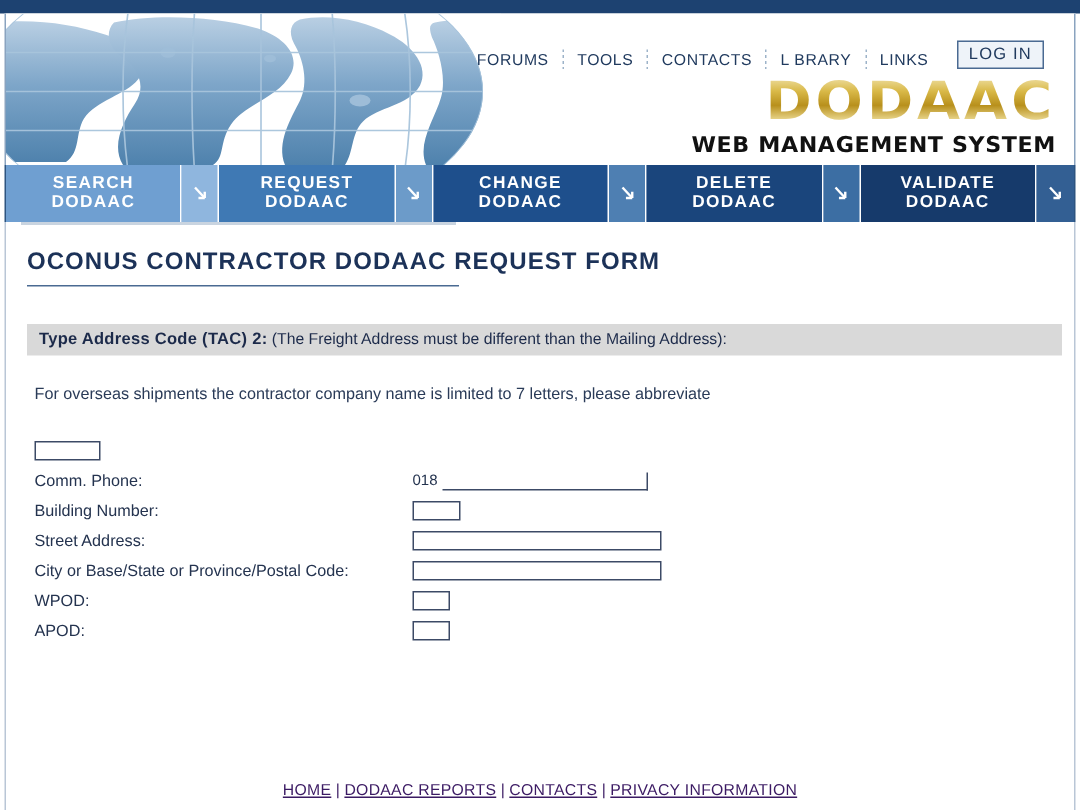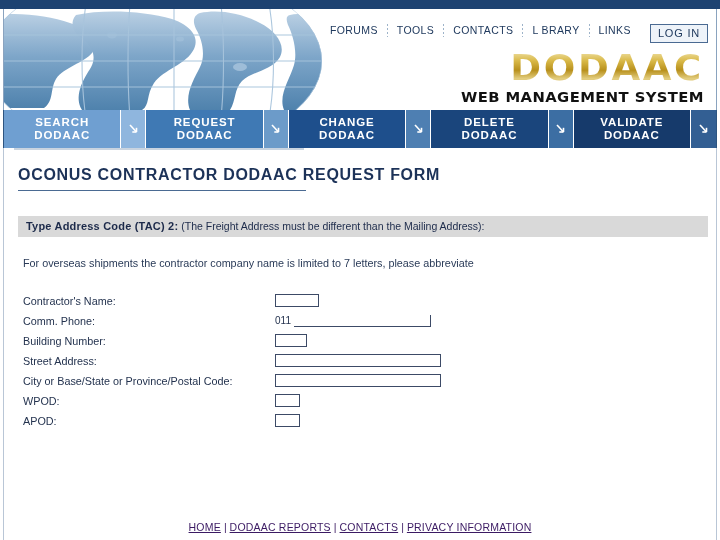--- a/index.html
+++ b/index.html
@@ -54,24 +54,24 @@
     top: 0;
     width: 330px;
     height: 101px;
     overflow: hidden;
   }
   .globe-svg { display:block; }
 
   
   .topnav {
     position: absolute;
-    right: 8px;
+    right: 20px;
     top: 15px;
     display: flex;
-    align-items: flex-start;
+    align-items: flex-end;
     height: 22px;
   }
   .topnav-item {
     font-family: "Liberation Sans", sans-serif;
     font-size: 10.5px;
     letter-spacing: 0.4px;
     color: #203a5e;
     padding: 0 9px;
     white-space: nowrap;
     cursor: pointer;
@@ -475,27 +475,26 @@
       <span class="tac-rest">(The Freight Address must be different than the Mailing Address):</span>
     </div>
 
     <div class="instructions">
       <div>For overseas shipments the contractor company name is limited to 7 letters, please abbreviate</div>
     </div>
 
     <div class="fields">
 
       <div class="field-row">
-        <span class="field-label">Contractor's Name:</span>
         <input class="fld fld-name" type="text" value="" style="">
       </div>
 
       <div class="field-row">
         <span class="field-label">Comm. Phone:</span>
-        <span class="phone-prefix">011</span>
+        <span class="phone-prefix">018</span>
         <input class="fld fld-phone" type="text" value="" style="">
       </div>
 
       <div class="field-row">
         <span class="field-label">Building Number:</span>
         <input class="fld fld-bldg" type="text" value="" style="">
       </div>
 
       <div class="field-row">
         <span class="field-label">Street Address:</span>

